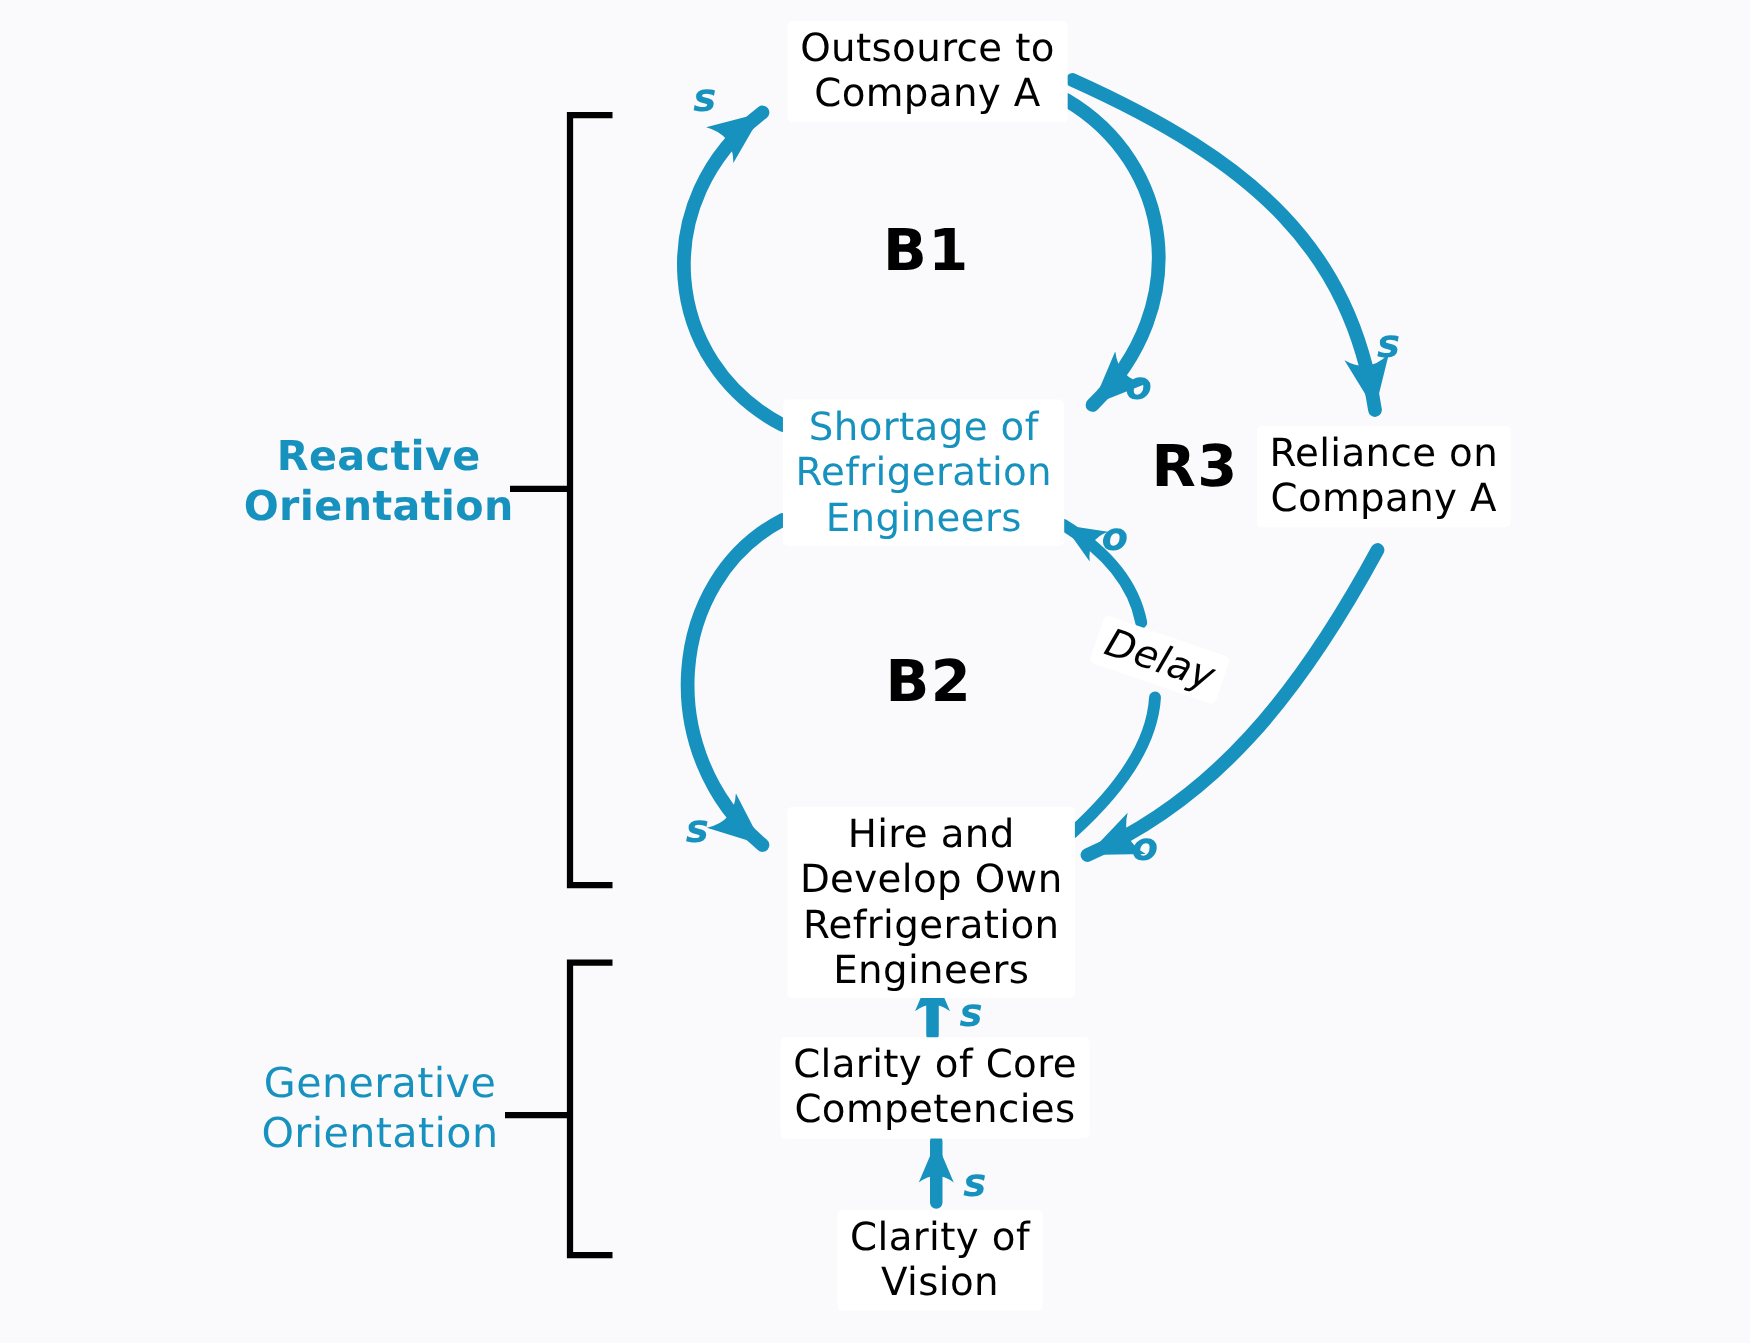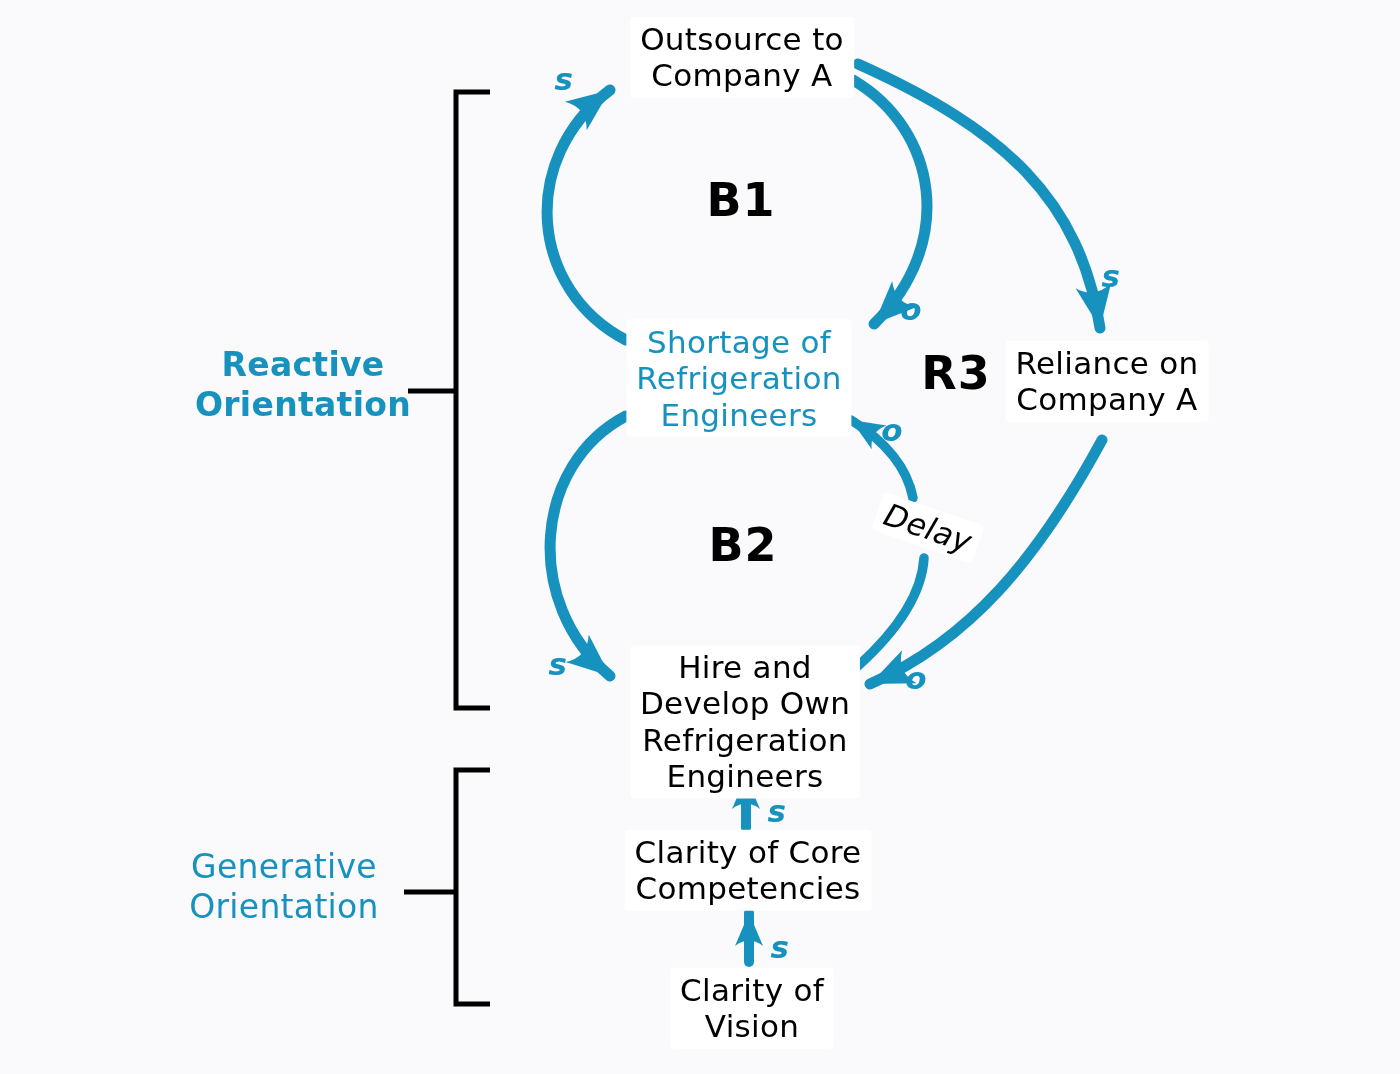--- a/index.html
+++ b/index.html
@@ -72,21 +72,21 @@
   #node-outsource   { left: 742px;  top: 57px; }
   #node-shortage    { left: 739px;  top: 378px; }
   #node-reliance    { left: 1107px; top: 381px; }
   #node-hire        { left: 745px;  top: 695px; margin-top: 27px; }
   #node-core        { left: 748px;  top: 870px; }
   #node-vision      { left: 752px;  top: 1008px; }
   #loop-b1          { left: 741px;  top: 201px; }
   #loop-r3          { left: 956px;  top: 374px; }
   #loop-b2          { left: 743px;  top: 546px; }
   #orient-reactive  { left: 303px;  top: 385px; font-weight: bold; }
-  #orient-generative{ left: 284px;  top: 887px; }
+  #orient-generative{ left: 304px;  top: 887px; }
   #pol-s-b1         { left: 564px;  top: 79px; }
   #pol-o-b1         { left: 911px;  top: 309px; }
   #pol-s-r3         { left: 1111px; top: 276px; }
   #pol-o-r3         { left: 916px;  top: 678px; }
   #pol-s-b2         { left: 558px;  top: 664px; }
   #pol-o-delay      { left: 892px;  top: 430px; }
   #pol-s-gen1       { left: 777px;  top: 811px; }
   #pol-s-gen2       { left: 780px;  top: 947px; }
   #delay-annotation { left: 928px;  top: 528px; }
 </style>

